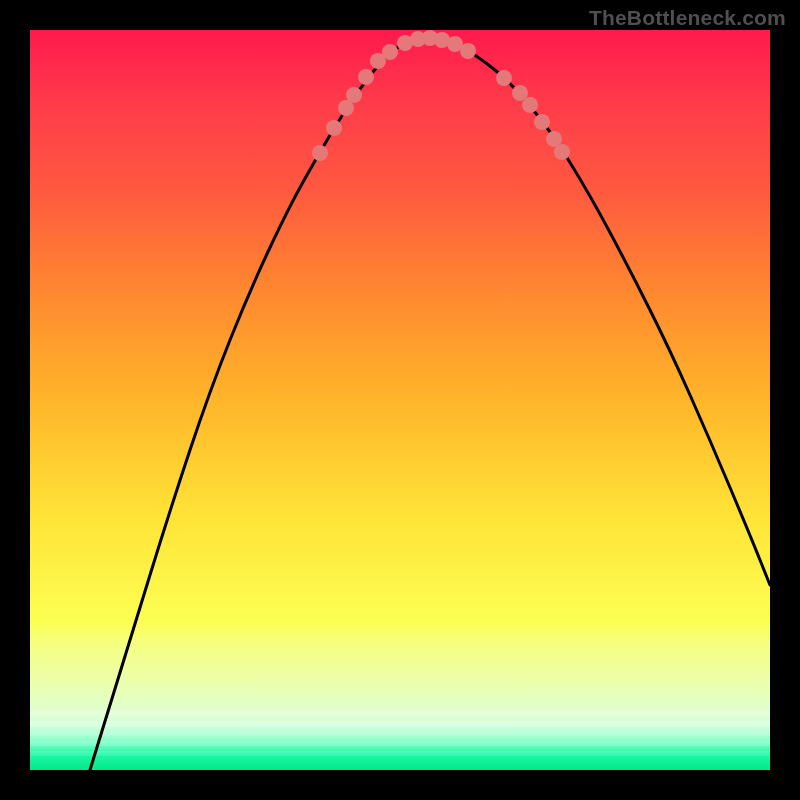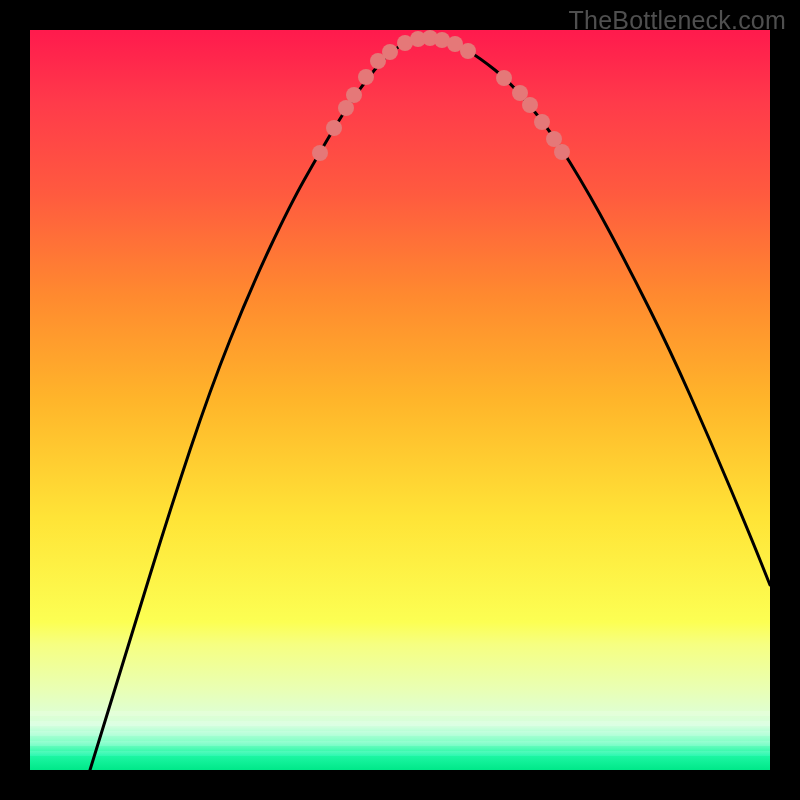--- a/index.html
+++ b/index.html
@@ -14,22 +14,22 @@
   .stage {
     position: relative;
     width: 800px;
     height: 800px;
     background: #000;
   }
   .watermark {
     position: absolute;
     top: 6px;
     right: 14px;
-    font-size: 25px;
-    font-weight: 400;
+    font-size: 21px;
+    font-weight: 700;
     color: #4f4f4f;
     letter-spacing: 0.2px;
     z-index: 10;
     user-select: none;
   }
   .plot-area {
     position: absolute;
     left: 30px;
     top: 30px;
     width: 740px;

